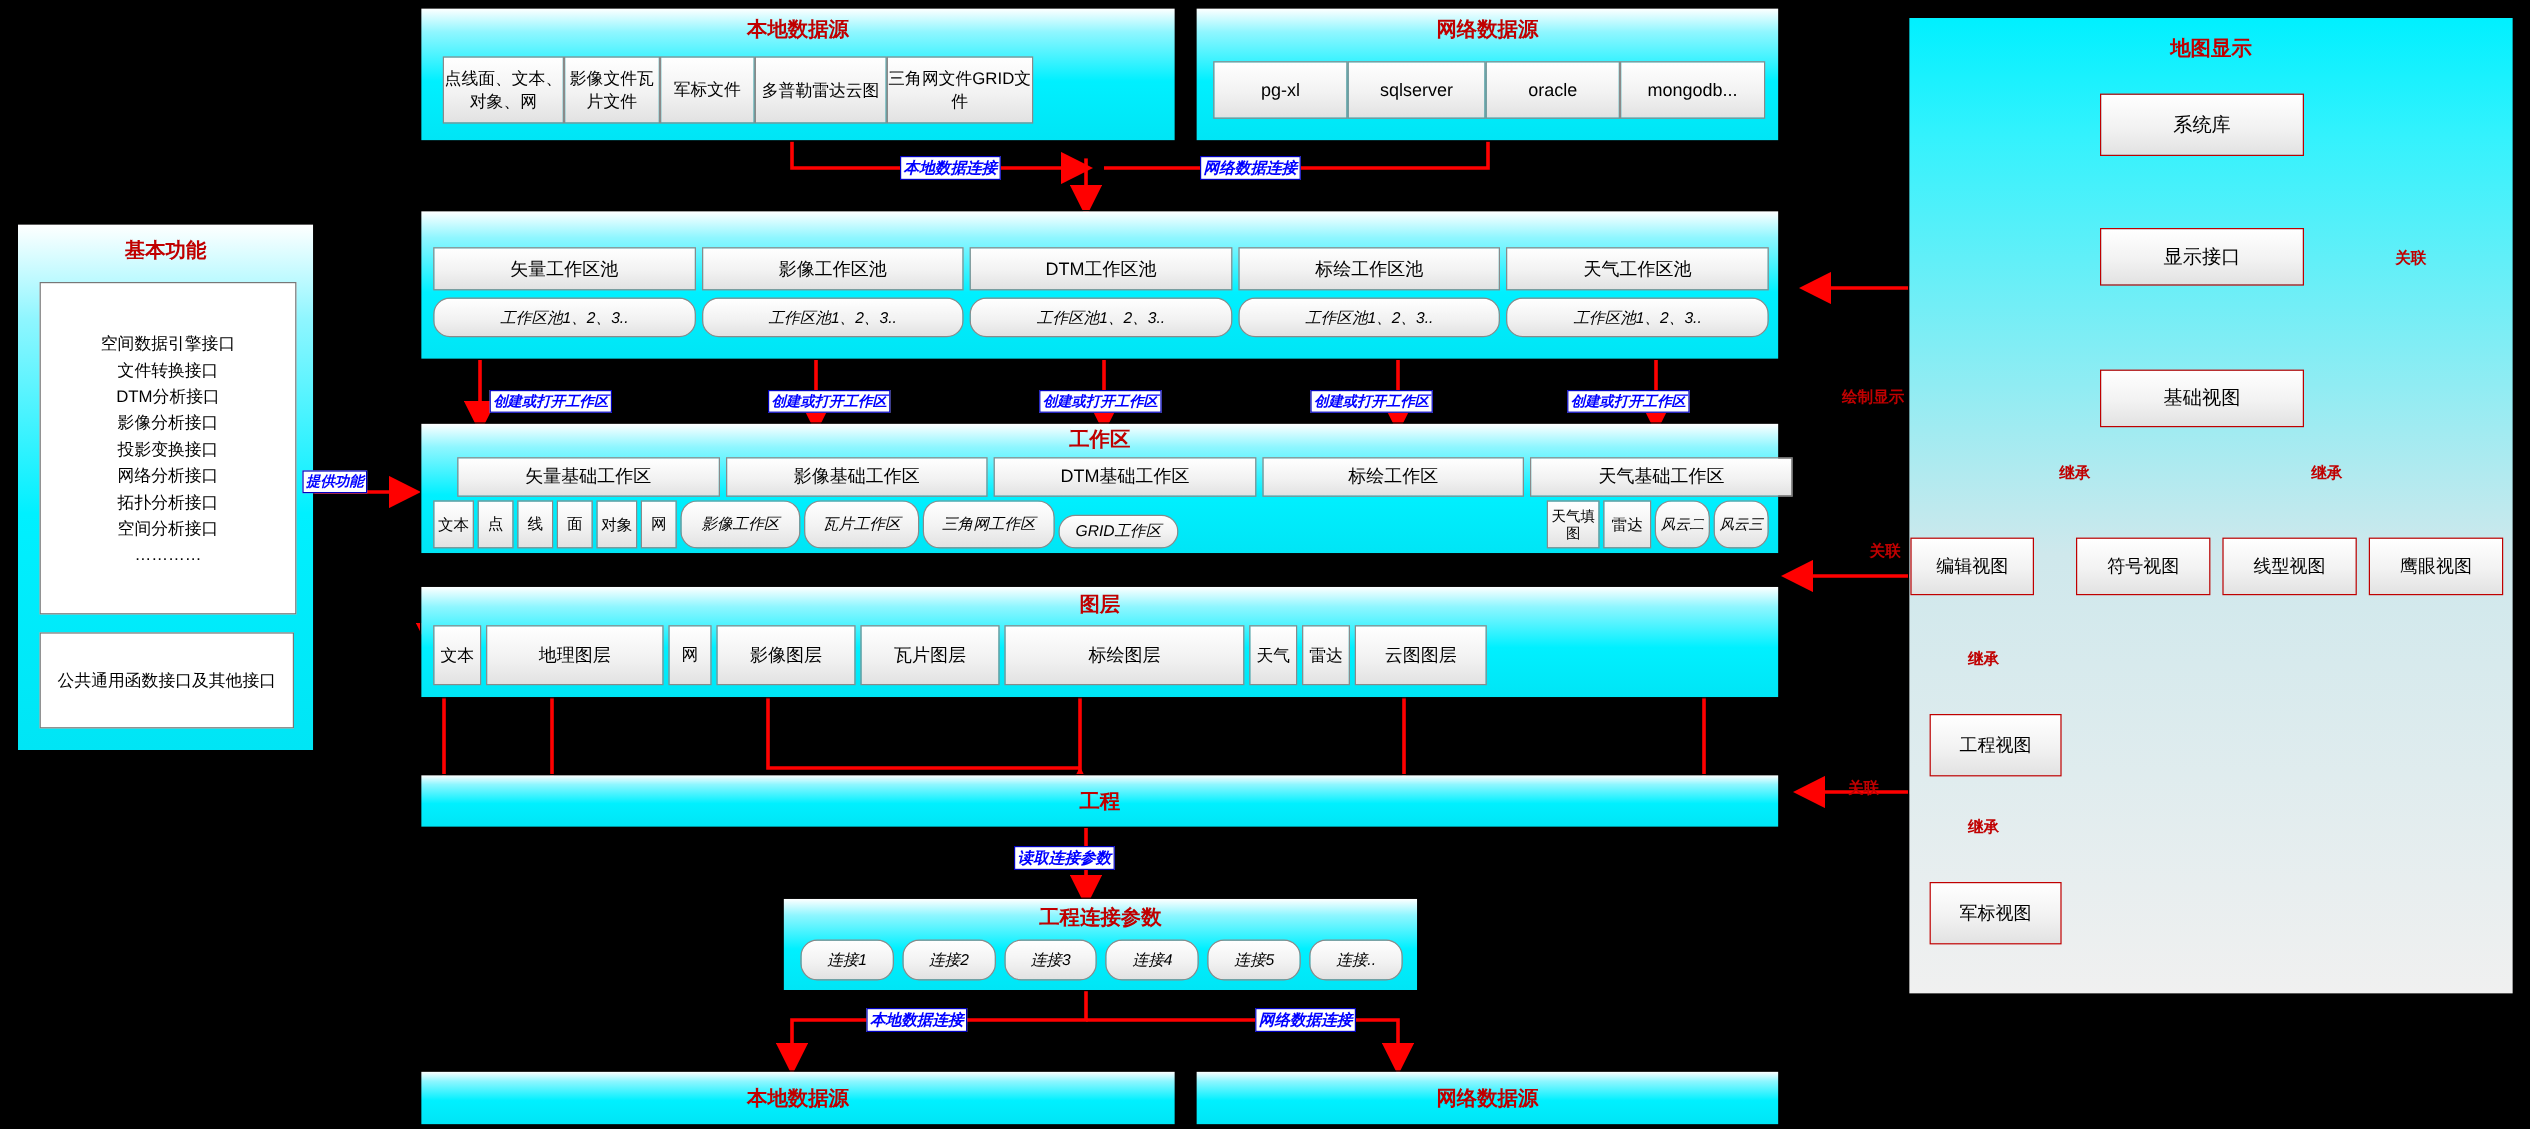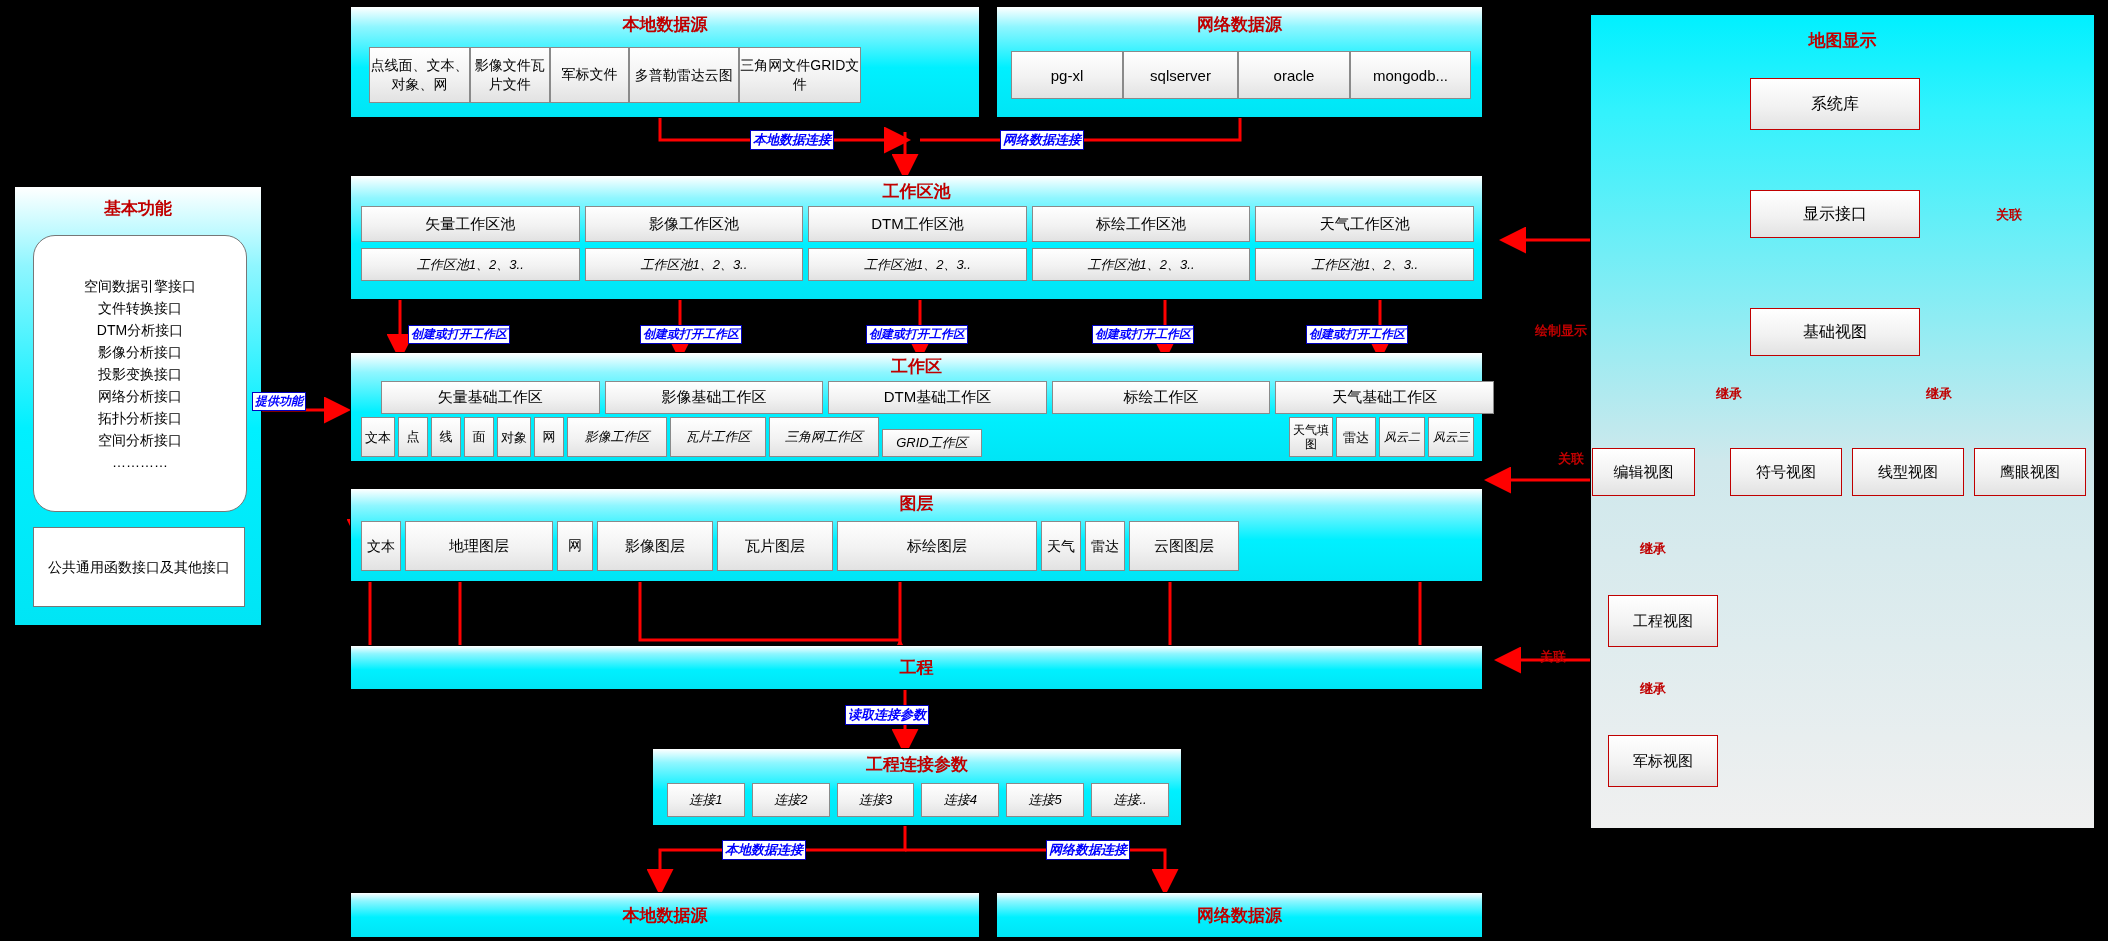--- a/index.html
+++ b/index.html
@@ -2,21 +2,21 @@
 <html><head>
 <meta charset="utf-8">
 <style>
   html,body{margin:0;padding:0;background:#000;}
   body{width:2108px;height:941px;position:relative;font-family:"Liberation Sans","DejaVu Sans",sans-serif;overflow:hidden;}
   .box{position:absolute;box-sizing:border-box;}
   
   .panel{border:1px solid #000;background:linear-gradient(to bottom,#ffffff 0%,#8ff6ff 18%,#00f0ff 55%,#00e5f5 100%);}
   .panel-title{color:#c00000;font-weight:bold;text-align:center;}
   .cell{background:linear-gradient(to bottom,#ffffff 0%,#f2f2f2 55%,#e2e2e2 100%);border:1px solid #8a8a8a;box-sizing:border-box;display:flex;align-items:center;justify-content:center;text-align:center;color:#000;}
-  .cell.ital{font-style:italic;}
+  .cell.ital{font-style:italic;border-radius:14px;}
   .lbl{position:absolute;color:#0000ff;background:#fff;border:1px solid #0000c0;font-style:italic;font-weight:bold;white-space:nowrap;padding:0 2px;}
   .lblr{position:absolute;color:#c00000;background:transparent;font-weight:bold;white-space:nowrap;font-size:13px;}
   svg.overlay{position:absolute;left:0;top:0;width:2108px;height:941px;pointer-events:none;}
   .white-panel{background:#fff;border:1px solid #777;}
 </style>
 </head>
 <body>
 
 <svg class="overlay">
   <defs>
@@ -89,36 +89,35 @@
   <div style="display:flex;position:absolute;left:14px;top:44px;width:460px;height:48px;">
     <div class="cell" style="width:112px;font-size:15px;">pg-xl</div>
     <div class="cell" style="width:115px;font-size:15px;">sqlserver</div>
     <div class="cell" style="width:112px;font-size:15px;">oracle</div>
     <div class="cell" style="width:121px;font-size:15px;">mongodb...</div>
   </div>
 </div>
 
 <div class="box panel" style="left:14px;top:186px;width:248px;height:440px;">
   <div class="panel-title" style="font-size:17px;padding-top:10px;">基本功能</div>
-  <div class="white-panel" style="position:absolute;left:18px;top:48px;width:212px;height:275px;display:flex;flex-direction:column;align-items:center;justify-content:center;gap:4px;font-size:14px;color:#000;border-radius:22px;">
+  <div class="white-panel" style="position:absolute;left:18px;top:48px;width:212px;height:275px;display:flex;flex-direction:column;align-items:center;justify-content:center;gap:4px;font-size:14px;color:#000;">
     <div>空间数据引擎接口</div>
     <div>文件转换接口</div>
     <div>DTM分析接口</div>
     <div>影像分析接口</div>
     <div>投影变换接口</div>
     <div>网络分析接口</div>
     <div>拓扑分析接口</div>
     <div>空间分析接口</div>
     <div>…………</div>
   </div>
   <div class="white-panel" style="position:absolute;left:18px;top:340px;width:212px;height:80px;display:flex;align-items:center;justify-content:center;text-align:center;font-size:14px;line-height:22px;padding:0 6px;box-sizing:border-box;">公共通用函数接口及其他接口</div>
 </div>
 
 <div class="box panel" style="left:350px;top:175px;width:1133px;height:125px;">
-  <div class="panel-title" style="font-size:17px;padding-top:4px;">工作区池</div>
   <div style="display:flex;position:absolute;left:10px;top:30px;width:1113px;height:36px;gap:5px;">
     <div class="cell" style="flex:1;font-size:15px;">矢量工作区池</div>
     <div class="cell" style="flex:1;font-size:15px;">影像工作区池</div>
     <div class="cell" style="flex:1;font-size:15px;">DTM工作区池</div>
     <div class="cell" style="flex:1;font-size:15px;">标绘工作区池</div>
     <div class="cell" style="flex:1;font-size:15px;">天气工作区池</div>
   </div>
   <div style="display:flex;position:absolute;left:10px;top:72px;width:1113px;height:33px;gap:5px;">
     <div class="cell ital" style="flex:1;font-size:13px;">工作区池1、2、3..</div>
     <div class="cell ital" style="flex:1;font-size:13px;">工作区池1、2、3..</div>

